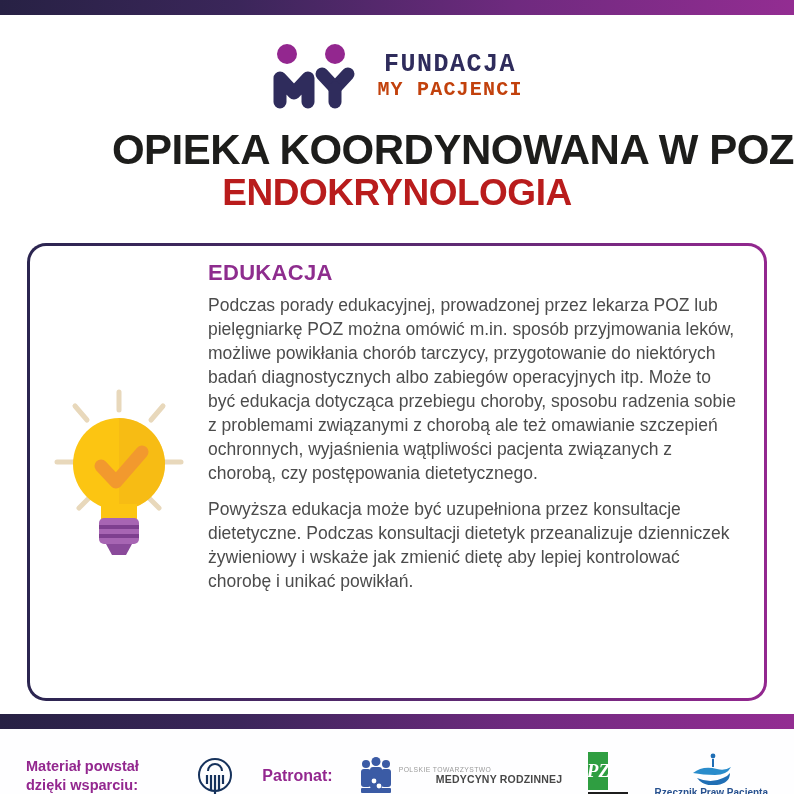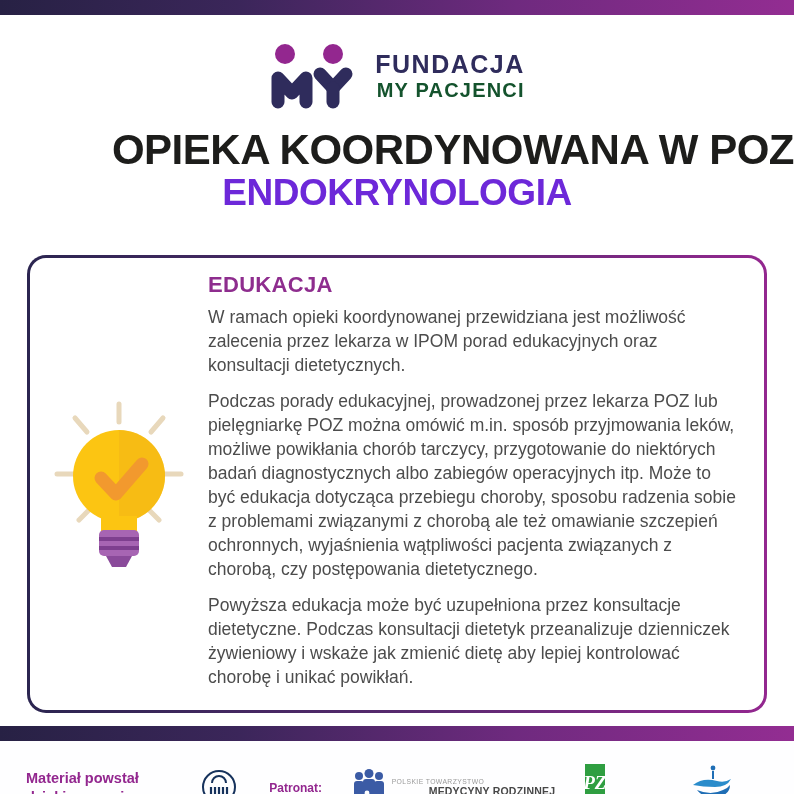--- a/index.html
+++ b/index.html
@@ -7,46 +7,46 @@
     width:794px;height:794px;overflow:hidden;background:#ffffff;
     font-family:"Liberation Sans",sans-serif;
     -webkit-font-smoothing:antialiased;
   }
   .bar{
     height:15px;
     background:linear-gradient(90deg,#272144 0%,#3b265a 30%,#6f2a7f 65%,#932d92 100%);
   }
   
   .logo-row{display:flex;justify-content:center;align-items:center;gap:16px;margin-top:28px;height:66px;}
-  .logo-text{display:flex;flex-direction:column;line-height:1.02;text-align:right;}
+  .logo-text{display:flex;flex-direction:column;line-height:1.02;text-align:center;font-family:Liberation Mono, monospace;}
   .logo-text .l1{font-size:25px;font-weight:bold;color:#2f2c5c;letter-spacing:1.5px;}
-  .logo-text .l2{font-size:20px;font-weight:bold;color:#14532d;letter-spacing:1.2px;margin-top:3px;}
+  .logo-text .l2{font-size:20px;font-weight:bold;color:#c2410c;letter-spacing:1.2px;margin-top:3px;}
   h1{margin:18px 0 0;text-align:right;font-size:42px;line-height:46px;font-weight:bold;
      color:#1d1d1b;letter-spacing:-0.5px;}
   h2{margin:0;text-align:center;font-size:37px;line-height:40px;font-weight:bold;
-     color:#6d28d9;letter-spacing:-0.5px;}
+     color:#b91c1c;letter-spacing:-0.5px;}
   
   .card-outer{
-    margin:42px 27px 0;height:458px;box-sizing:border-box;
+    margin:30px 27px 0;height:458px;box-sizing:border-box;
     border-radius:19px;padding:3px;
     background:linear-gradient(90deg,#2b2550 0%,#5b2a71 55%,#93278f 100%);
   }
   .card{
     background:#fff;border-radius:16px;height:100%;box-sizing:border-box;
     display:flex;overflow:hidden;
   }
   .icon-col{width:178px;display:flex;align-items:center;justify-content:center;flex:none;}
   .text-col{flex:1;padding:14px 22px 0 0;}
   .text-col h3{margin:0 0 7px;font-size:22px;color:#8e2d8e;letter-spacing:0.3px;}
   .text-col p{margin:0 0 12px;font-size:17.5px;line-height:24px;color:#4c4c4c;}
   
   .footer{height:63px;display:flex;align-items:center;justify-content:space-between;
           padding:15px 26px;background:#fefeff;}
   .support-label{width:142px;font-size:14.5px;font-weight:bold;color:#93278f;line-height:1.25;flex:none;}
-  .patronat-label{font-size:12px;font-weight:bold;color:#93278f;flex:none;text-align:center;}
+  .patronat-label{font-size:16px;font-weight:bold;color:#93278f;flex:none;text-align:center;}
   .roche{position:relative;width:86px;height:44px;flex:none;}
   .roche span{position:absolute;left:0;right:0;top:10px;text-align:center;
               font-size:19px;font-weight:bold;color:#1b3e90;letter-spacing:-0.5px;}
   .bi{display:flex;align-items:center;gap:7px;flex:none;}
   .bi-text{font-family:"Liberation Serif",serif;font-weight:bold;font-size:17px;
            color:#16325c;line-height:1.05;}
   .ptmr{display:flex;align-items:center;gap:6px;flex:none;}
   .ptmr-text{display:flex;flex-direction:column;line-height:1.15;}
   .ptmr-text .t1{font-size:6.8px;color:#9a9a9a;letter-spacing:0.4px;}
   .ptmr-text .t2{font-size:10.5px;font-weight:bold;color:#474747;letter-spacing:0.2px;margin-left:37px;}
@@ -102,21 +102,20 @@
           <path d="M53 118 h36 v16 h-36 z" fill="#fcc512"></path>
           <path d="M53 80 l15 16 26-30" fill="none" stroke="#f2992e" stroke-width="13" stroke-linecap="round" stroke-linejoin="round"></path>
           <rect x="51" y="132" width="40" height="26" rx="5" fill="#a765b3"></rect>
           <rect x="51" y="139" width="40" height="4" fill="#7e3f8f"></rect>
           <rect x="51" y="148" width="40" height="4" fill="#7e3f8f"></rect>
           <path d="M58 158 h26 l-6 11 h-14 z" fill="#8a4a9a"></path>
         </svg>
       </div>
       <div class="text-col">
         <h3>EDUKACJA</h3>
-        <p>W ramach opieki koordynowanej przewidziana jest możliwość zalecenia przez lekarza w IPOM porad edukacyjnych oraz konsultacji dietetycznych.</p>
         <p>Podczas porady edukacyjnej, prowadzonej przez lekarza POZ lub pielęgniarkę POZ można omówić m.in. sposób przyjmowania leków, możliwe powikłania chorób tarczycy, przygotowanie do niektórych badań diagnostycznych albo zabiegów operacyjnych itp. Może to być edukacja dotycząca przebiegu choroby, sposobu radzenia sobie z problemami związanymi z chorobą ale też omawianie szczepień ochronnych, wyjaśnienia wątpliwości pacjenta związanych z chorobą, czy postępowania dietetycznego.</p>
         <p>Powyższa edukacja może być uzupełniona przez konsultacje dietetyczne. Podczas konsultacji dietetyk przeanalizuje dzienniczek żywieniowy i wskaże jak zmienić dietę aby lepiej kontrolować chorobę i unikać powikłań.</p>
       </div>
     </div>
   </section>
 
   <div class="bar" style="margin-top:13px;"></div>
 
   <footer class="footer">
 

